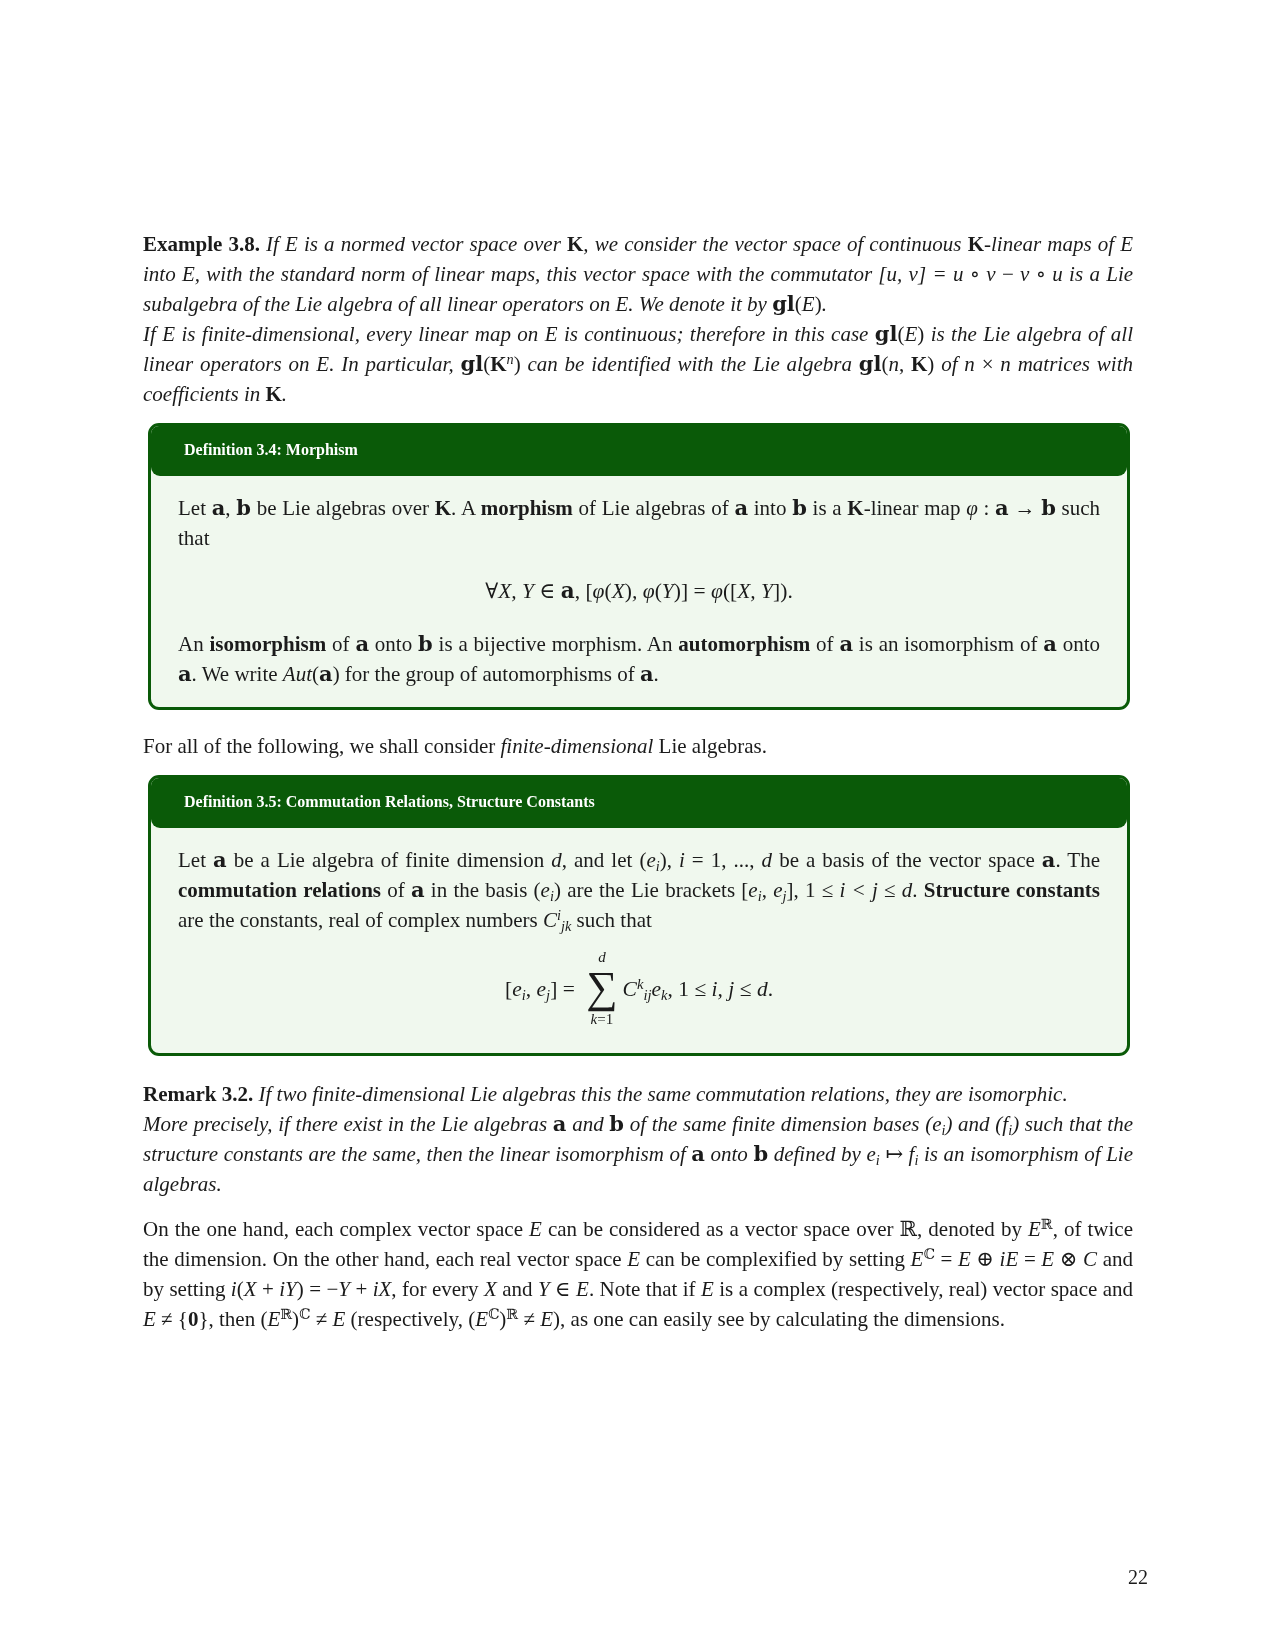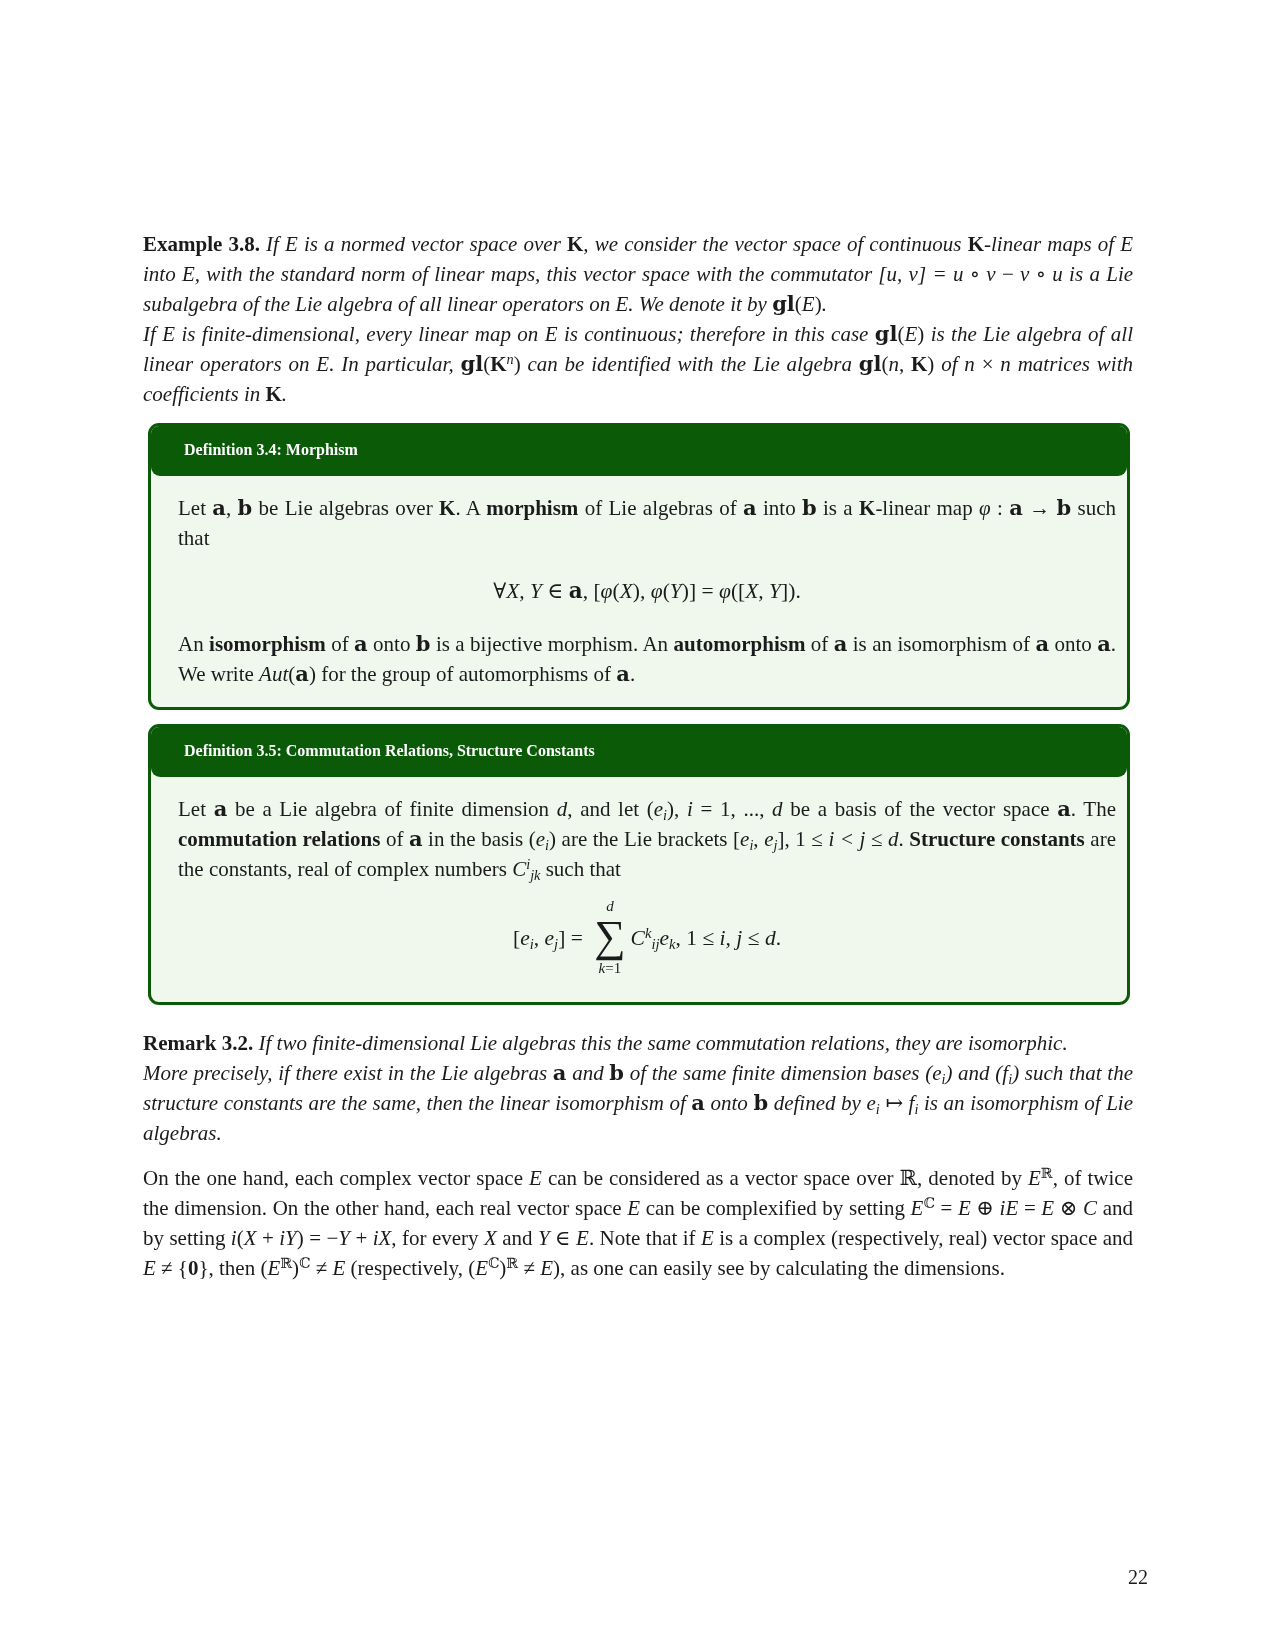--- a/index.html
+++ b/index.html
@@ -45,21 +45,21 @@
   .defbox-header {
     background: var(--frame-green, #0a5a08);
     color: var(--header-text, #ffffff);
     font-weight: bold;
     font-size: 16px;
     line-height: 28px;
     padding: 10px 20px 12px 33px;
     border-bottom-left-radius: 9px;
     border-bottom-right-radius: 9px;
   }
-  .defbox-body { padding: 17px 11px 18px 27px; }
+  .defbox-body { padding: 17px 27px 18px 27px; }
   .defbox-body p { margin: 0; }
 
   .display-eq {
     text-align: center;
     margin: 23px 0;
     font-size: 21.5px;
   }
   .sum-eq { margin: 14px 0 2px 0; }
   .bigsum {
     display: inline-flex;
@@ -96,20 +96,21 @@
 
     <section class="defbox">
       <div class="defbox-header">Definition 3.4: Morphism</div>
       <div class="defbox-body">
         <p class="just"><span class="r">Let </span><span class="frak">a</span><span class="r">, </span><span class="frak">b</span><span class="r"> be Lie algebras over </span><span class="bb">K</span><span class="r">. A </span><span class="b">morphism</span><span class="r"> of Lie algebras of </span><span class="frak">a</span><span class="r"> into </span><span class="frak">b</span><span class="r"> is a </span><span class="bb">K</span><span class="r">-linear map </span><span class="m">φ</span><span class="r"> : </span><span class="frak">a</span><span class="r"> → </span><span class="frak">b</span><span class="r"> such that</span></p>
         <div class="display-eq"><span class="r">∀</span><span class="m">X, Y</span><span class="r"> ∈ </span><span class="frak">a</span><span class="r">,  [</span><span class="m">φ</span><span class="r">(</span><span class="m">X</span><span class="r">)</span><span class="m">, φ</span><span class="r">(</span><span class="m">Y</span><span class="r">)] = </span><span class="m">φ</span><span class="r">([</span><span class="m">X, Y</span><span class="r">]).</span></div>
         <p class="just"><span class="r">An </span><span class="b">isomorphism</span><span class="r"> of </span><span class="frak">a</span><span class="r"> onto </span><span class="frak">b</span><span class="r"> is a bijective morphism. An </span><span class="b">automorphism</span><span class="r"> of </span><span class="frak">a</span><span class="r"> is an isomorphism of </span><span class="frak">a</span><span class="r"> onto </span><span class="frak">a</span><span class="r">. We write </span><span class="m">Aut</span><span class="r">(</span><span class="frak">a</span><span class="r">) for the group of automorphisms of </span><span class="frak">a</span><span class="r">.</span></p>
       </div>
     </section>
 
+    <p class="just interlude"><span class="r">For all of the following, we shall consider </span><span class="i">finite-dimensional</span><span class="r"> Lie algebras.</span></p>
 
     <section class="defbox">
       <div class="defbox-header">Definition 3.5: Commutation Relations, Structure Constants</div>
       <div class="defbox-body">
         <p class="just"><span class="r">Let </span><span class="frak">a</span><span class="r"> be a Lie algebra of finite dimension </span><span class="m">d</span><span class="r">, and let (</span><span class="m">e</span><span class="sub m">i</span><span class="r">), </span><span class="m">i</span><span class="r"> = 1, ..., </span><span class="m">d</span><span class="r"> be a basis of the vector space </span><span class="frak">a</span><span class="r">. The </span><span class="b">commutation relations</span><span class="r"> of </span><span class="frak">a</span><span class="r"> in the basis (</span><span class="m">e</span><span class="sub m">i</span><span class="r">) are the Lie brackets [</span><span class="m">e</span><span class="sub m">i</span><span class="r">, </span><span class="m">e</span><span class="sub m">j</span><span class="r">], 1 ≤ </span><span class="m">i &lt; j</span><span class="r"> ≤ </span><span class="m">d</span><span class="r">. </span><span class="b">Structure constants</span><span class="r"> are the constants, real of complex numbers </span><span class="m">C</span><span class="sup m">i</span><span class="sub m">jk</span><span class="r"> such that</span></p>
         <div class="display-eq sum-eq"><span><span class="r">[</span><span class="m">e</span><span class="sub m">i</span><span class="r">, </span><span class="m">e</span><span class="sub m">j</span><span class="r">] = </span></span><span class="bigsum">
               <span class="sum-limit"><span class="m">d</span></span>
               <span class="sum-sigma">∑</span>
               <span class="sum-limit"><span class="m">k</span><span class="r">=1</span></span>
             </span><span><span class="m">C</span><span class="sup m">k</span><span class="sub m">ij</span><span class="m">e</span><span class="sub m">k</span><span class="r">,  1 ≤ </span><span class="m">i, j</span><span class="r"> ≤ </span><span class="m">d</span><span class="r">.</span></span></div>

